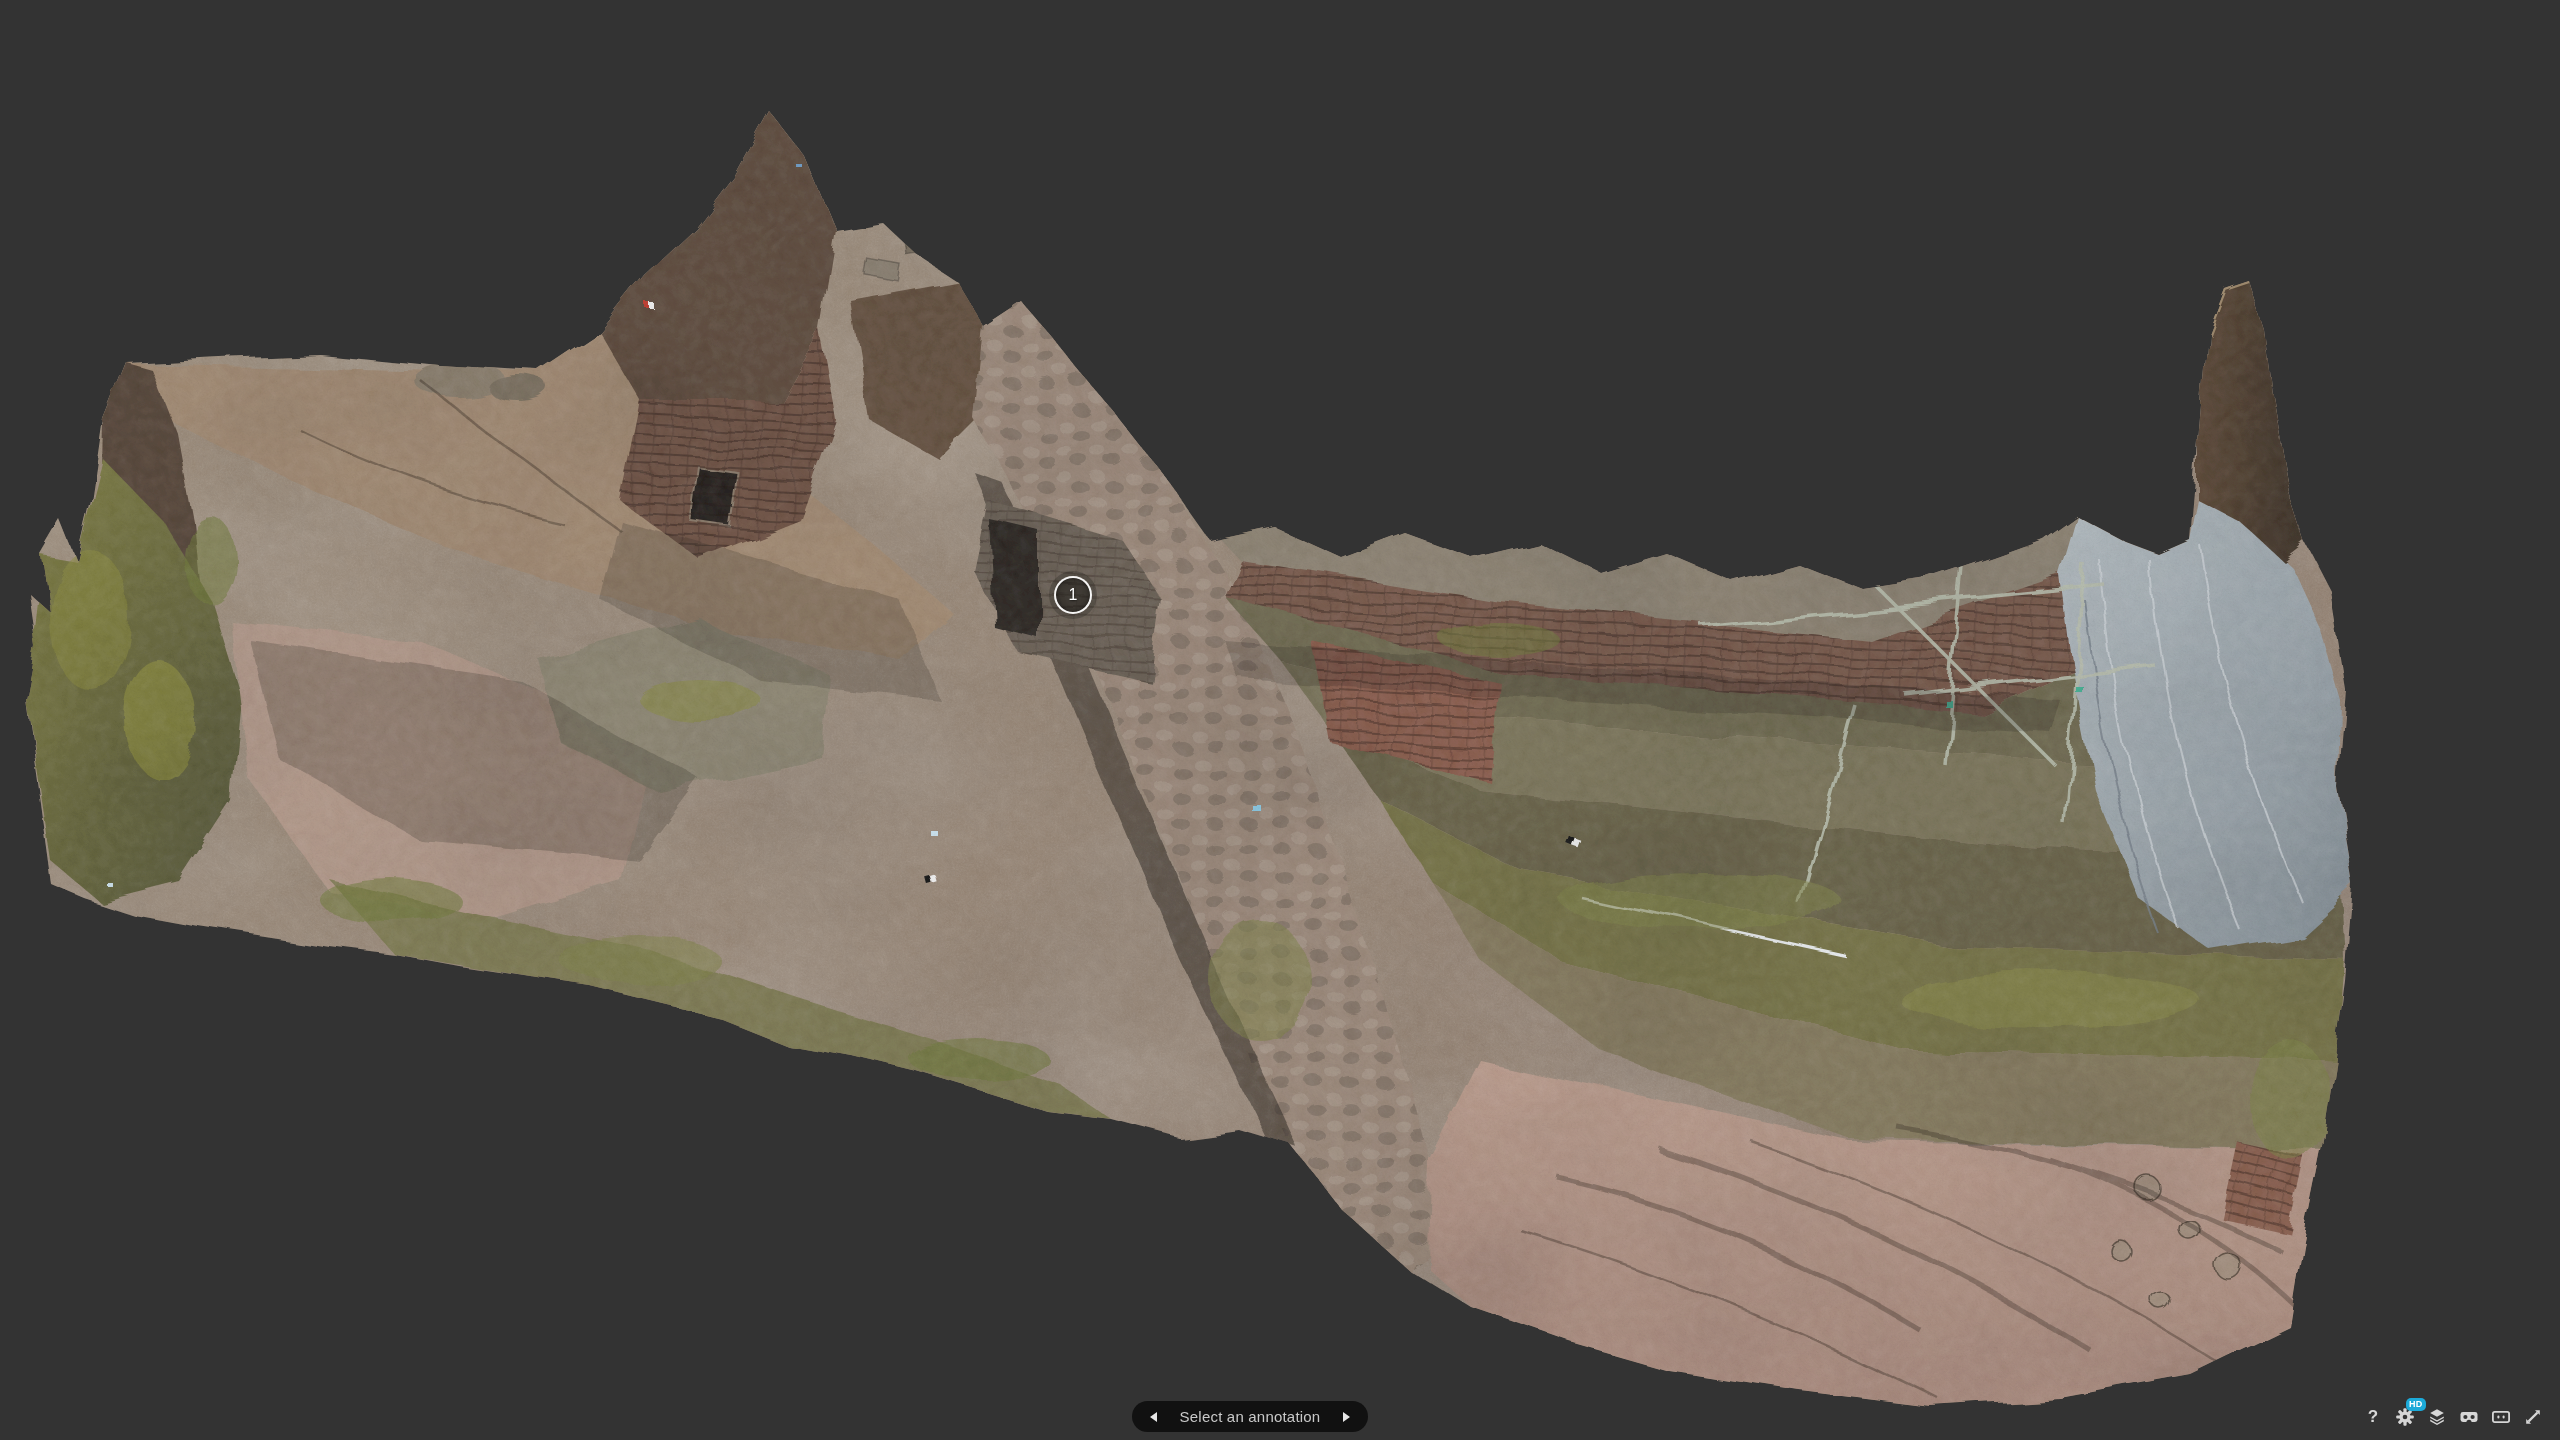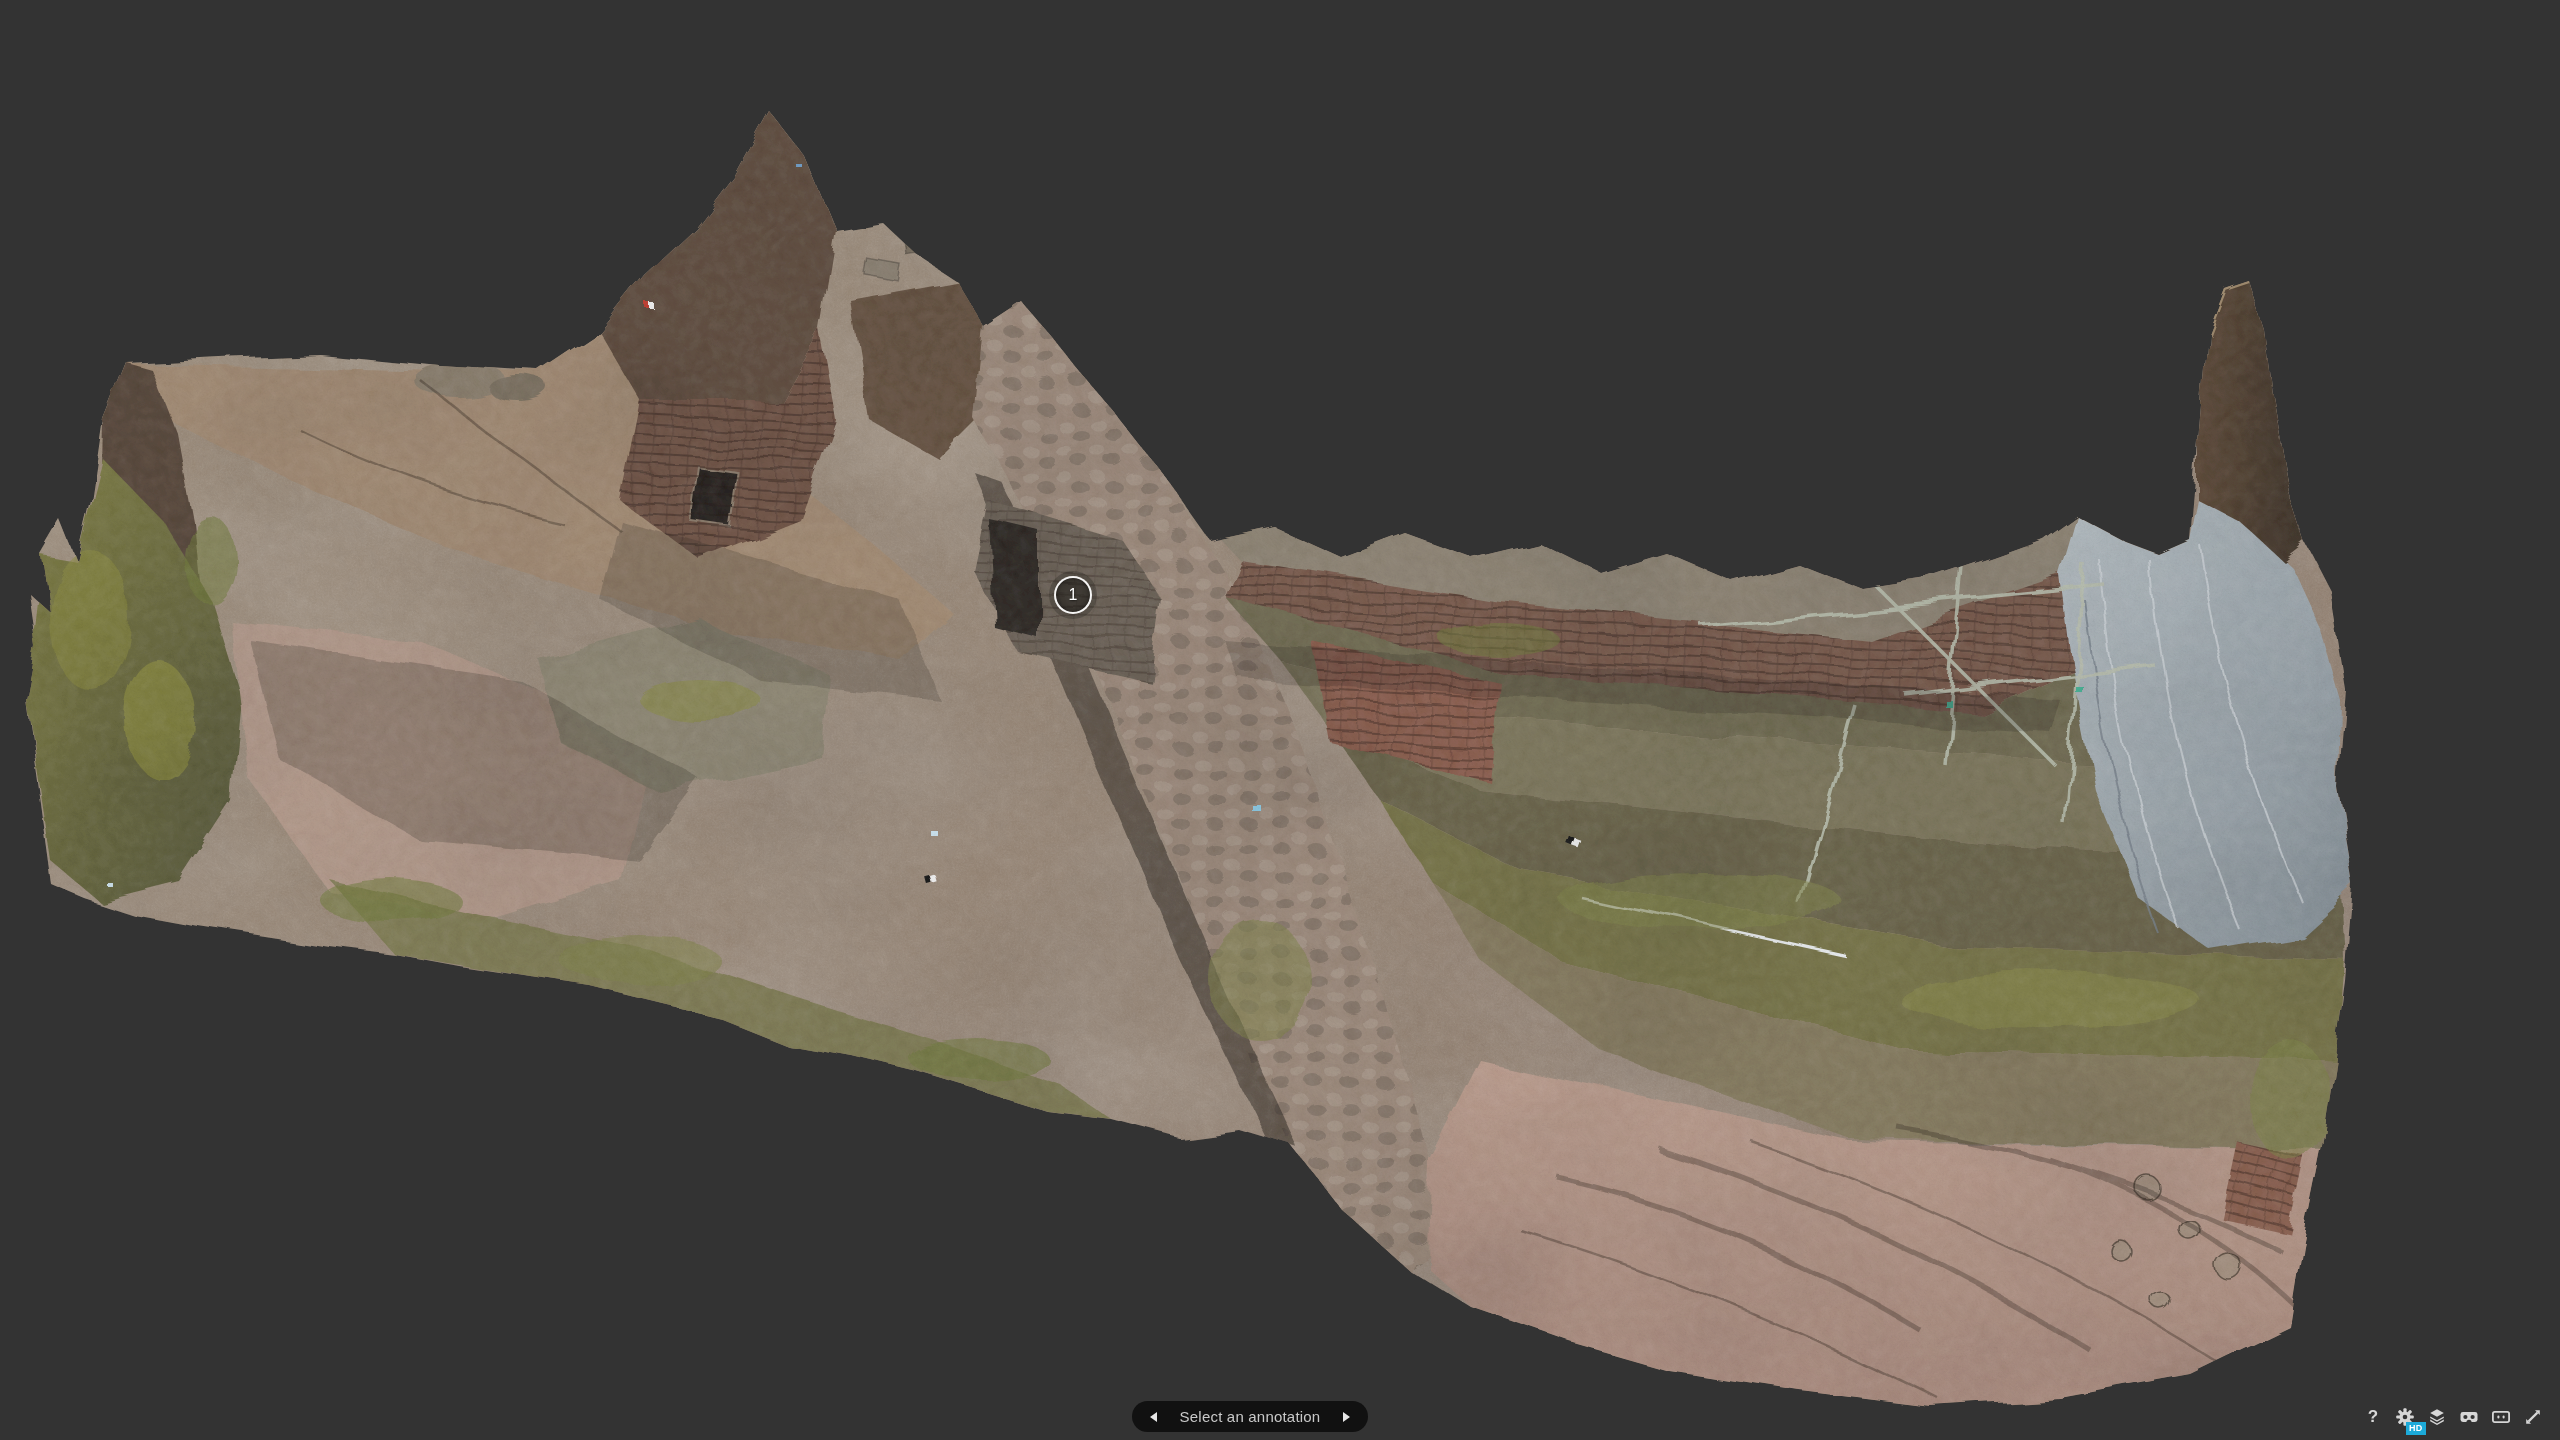--- a/index.html
+++ b/index.html
@@ -26,21 +26,21 @@
   .tri-left{border-top:5px solid transparent;border-bottom:5px solid transparent;border-right:7px solid #e8e8e8;}
   .tri-right{border-top:5px solid transparent;border-bottom:5px solid transparent;border-left:7px solid #e8e8e8;}
 
   
   .toolbar{position:absolute;left:2364px;top:1404px;height:26px;display:flex;align-items:center;gap:14px;}
   .tbtn{background:none;border:none;padding:0;margin:0;width:18px;height:18px;position:relative;
         display:flex;align-items:center;justify-content:center;cursor:pointer;}
   .tbtn svg{display:block;}
   .q-glyph{color:#d8d8d8;font-size:17px;font-weight:bold;line-height:18px;}
   .hd-badge{position:absolute;top:-10px;left:10px;background:#1caad9;color:#ffffff;font-size:9px;
-            font-weight:bold;line-height:1;padding:2px 3px;border-radius:0;letter-spacing:.3px;margin-top:24px;}
+            font-weight:bold;line-height:1;padding:2px 3px;border-radius:5px;letter-spacing:.3px;}
 </style>
 </head>
 <body>
 
 <div id="viewport">
 
   <svg id="terrain" width="2560" height="1440" viewBox="0 0 2560 1440">
     <defs>
       <path id="sil" d="M26 700 L36 648 L28 592 L50 612 L42 556 L62 522 L78 562 L92 502 L104 420 L127 363
         L220 358 L320 354 L440 366 L540 372 L600 332 L645 276 L696 228 L735 176 L770 112 L806 158 L836 230

